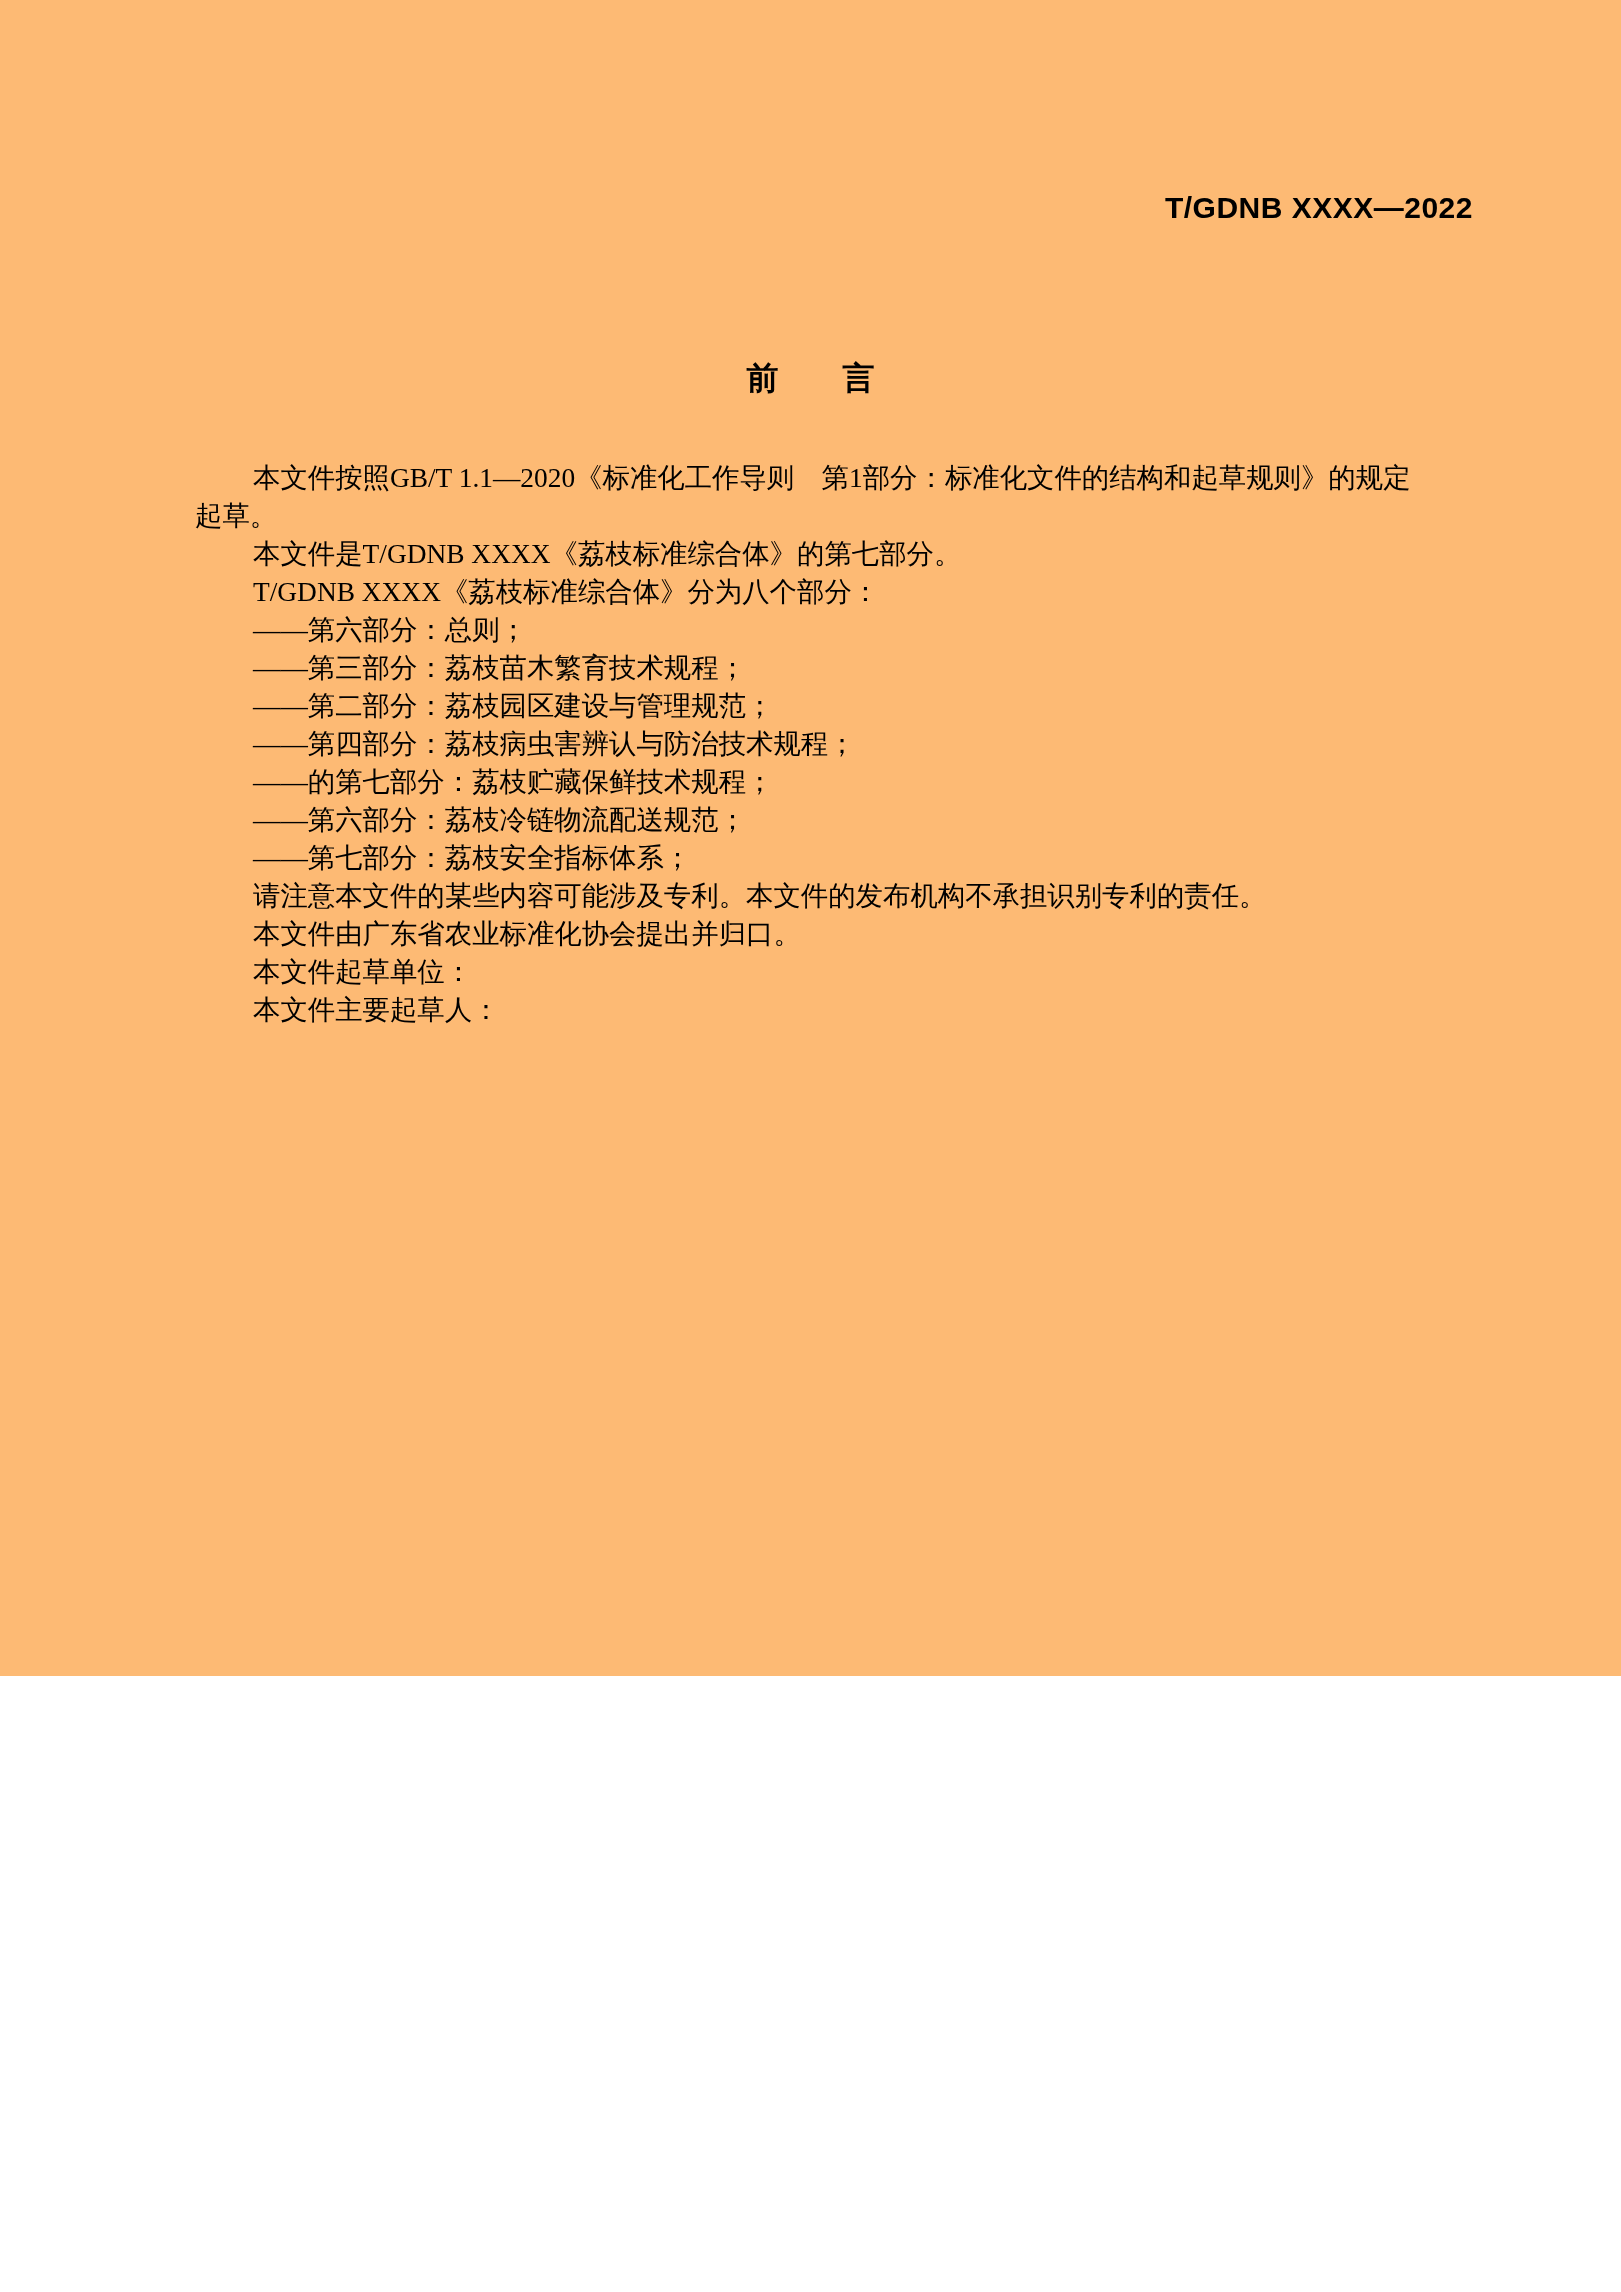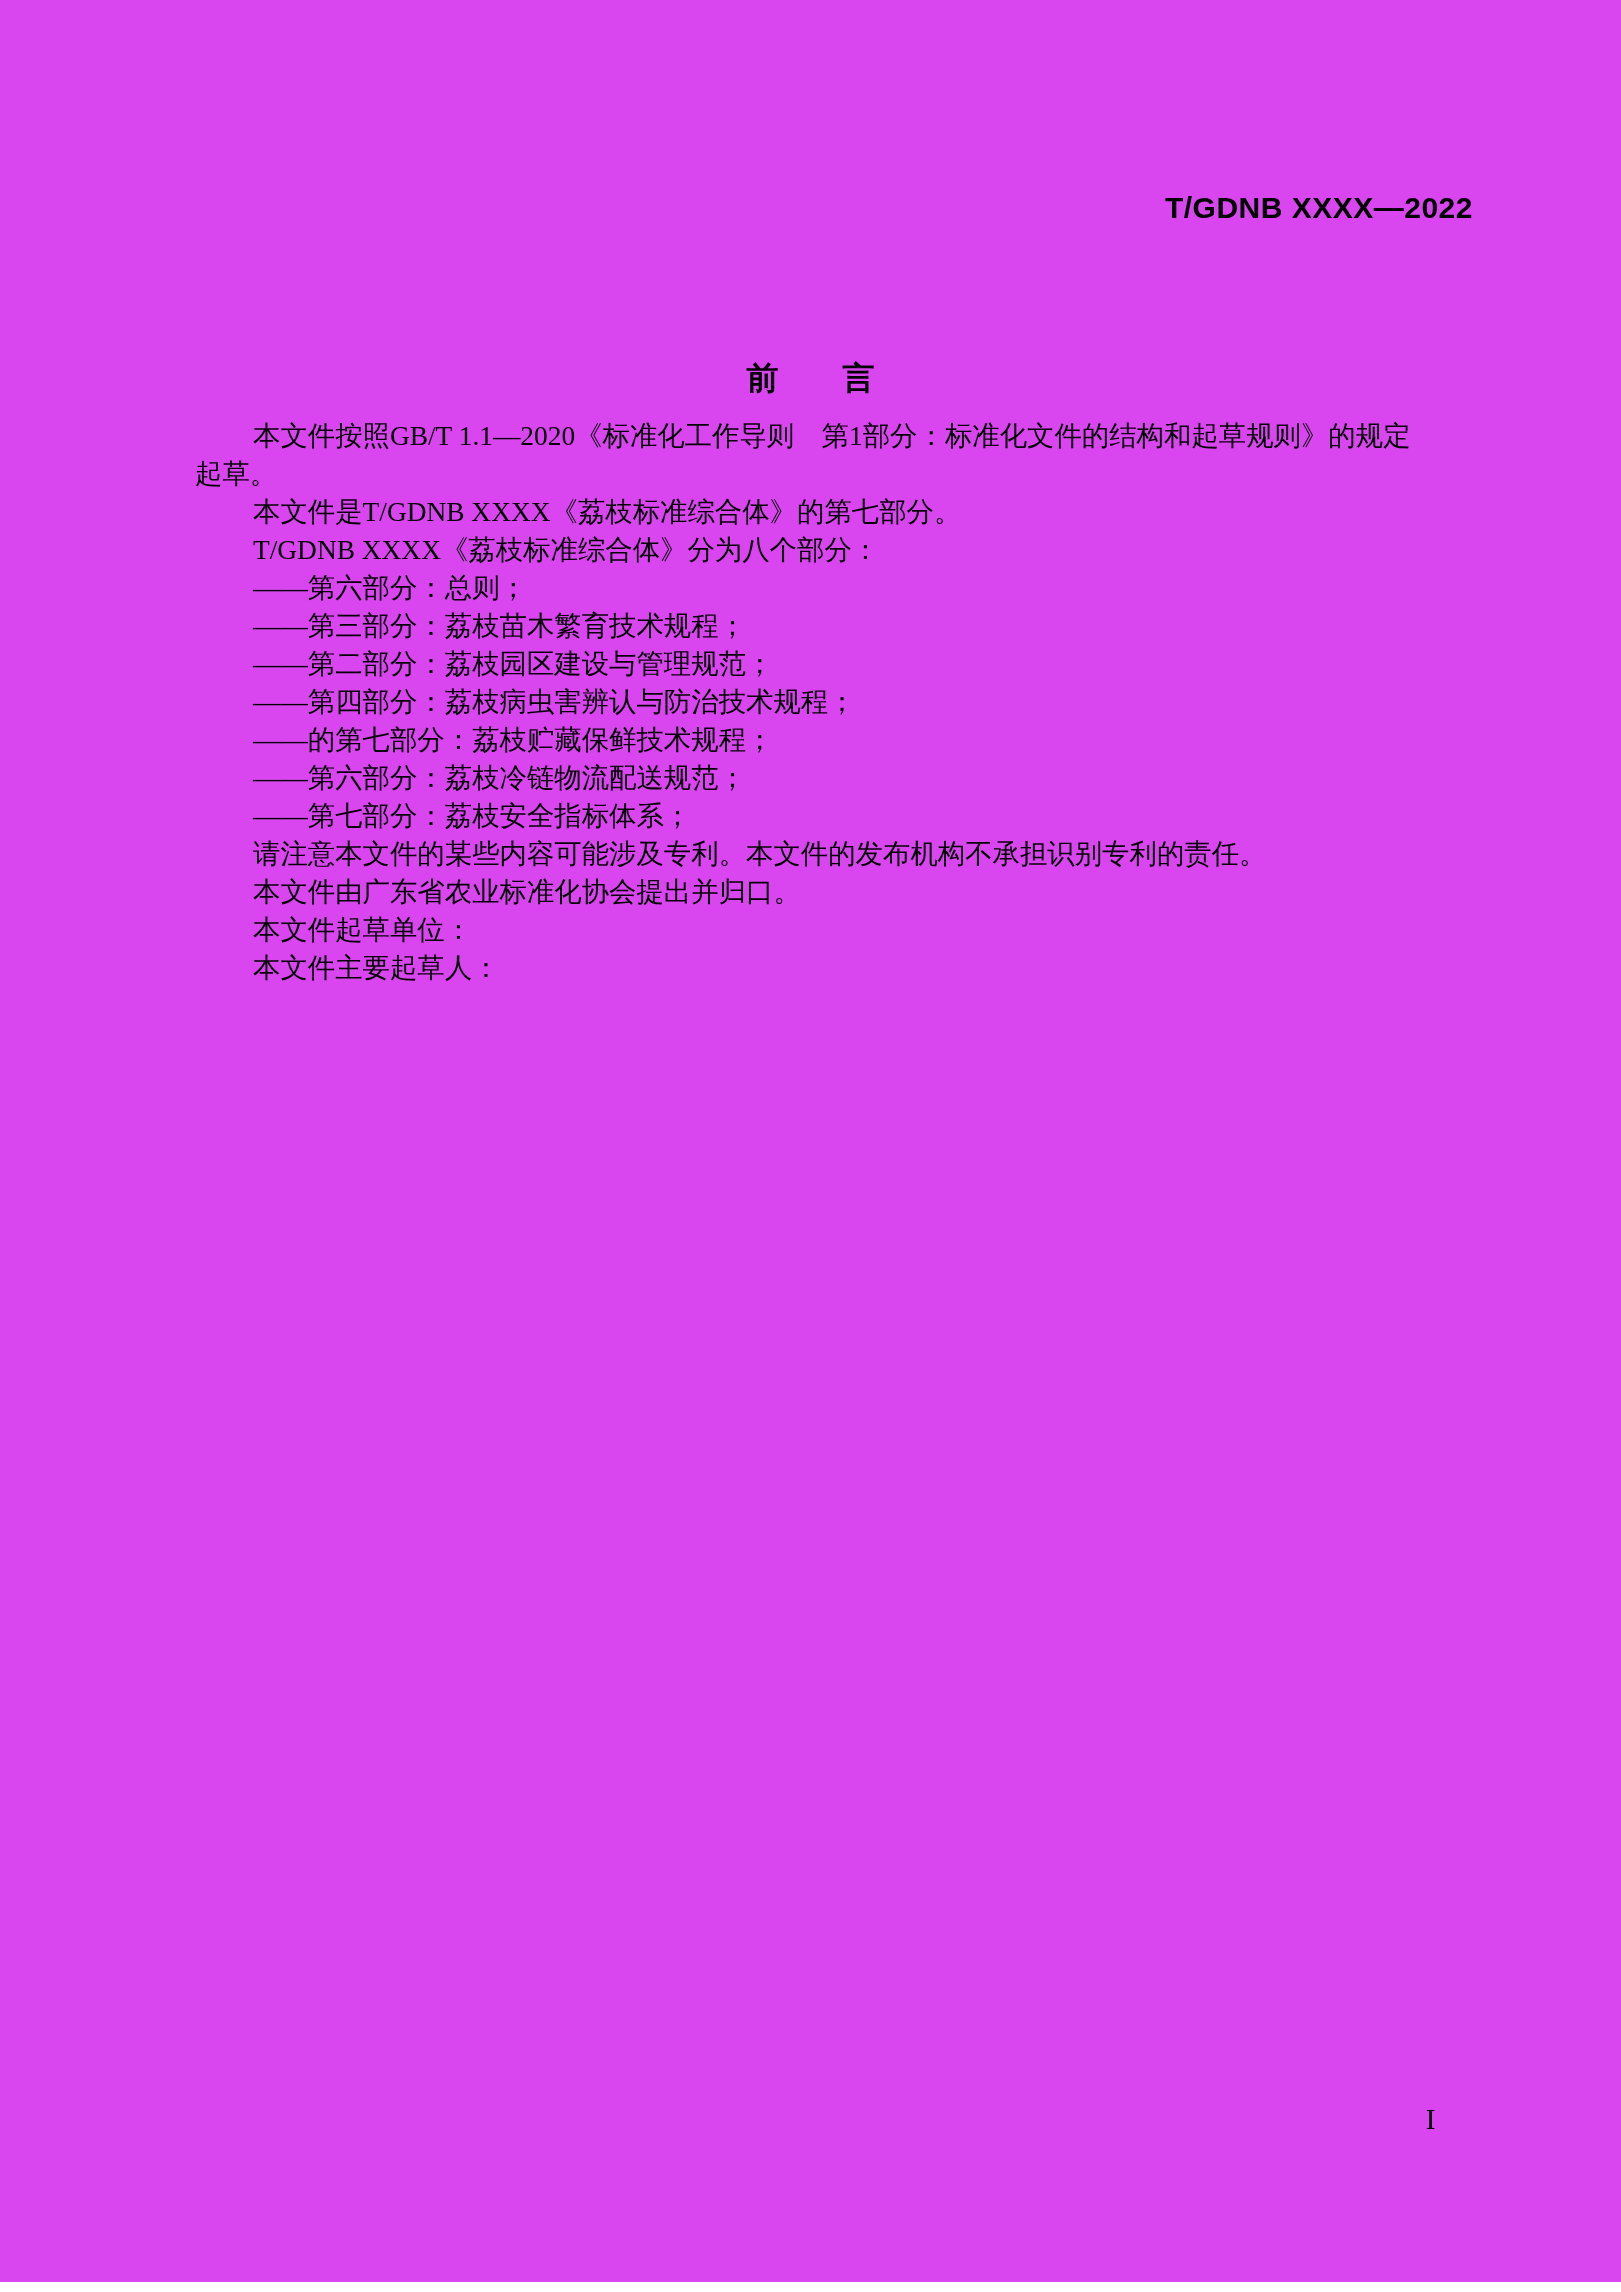--- a/index.html
+++ b/index.html
@@ -3,22 +3,22 @@
 <meta charset="utf-8">
 <style>
   html, body {
     margin: 0;
     padding: 0;
     background: #ffffff;
   }
   .page {
     position: relative;
     width: 1621px;
-    height: 2282px;
-    background: #d946ef;
+    height: 1676px;
+    background: #fdba74;
     color: #000000;
     overflow: hidden;
   }
   .doc-header {
     position: absolute;
     top: 192px;
     left: 0;
     right: 148px;
     text-align: right;
     font-family: "Liberation Sans", "DejaVu Sans", sans-serif;
@@ -39,21 +39,21 @@
     font-size: 32px;
     line-height: 53px;
     letter-spacing: 2em;
     padding-left: 2em;
     box-sizing: border-box;
     white-space: nowrap;
     margin-top: 25px;
   }
   .body-block {
     position: absolute;
-    top: 417px;
+    top: 459px;
     left: 195px;
     right: 118px;
     font-family: "Liberation Serif", "DejaVu Serif", serif;
     font-size: 27.4px;
     line-height: 38px;
   }
   .body-line {
     white-space: nowrap;
   }
   .body-line.indent {

